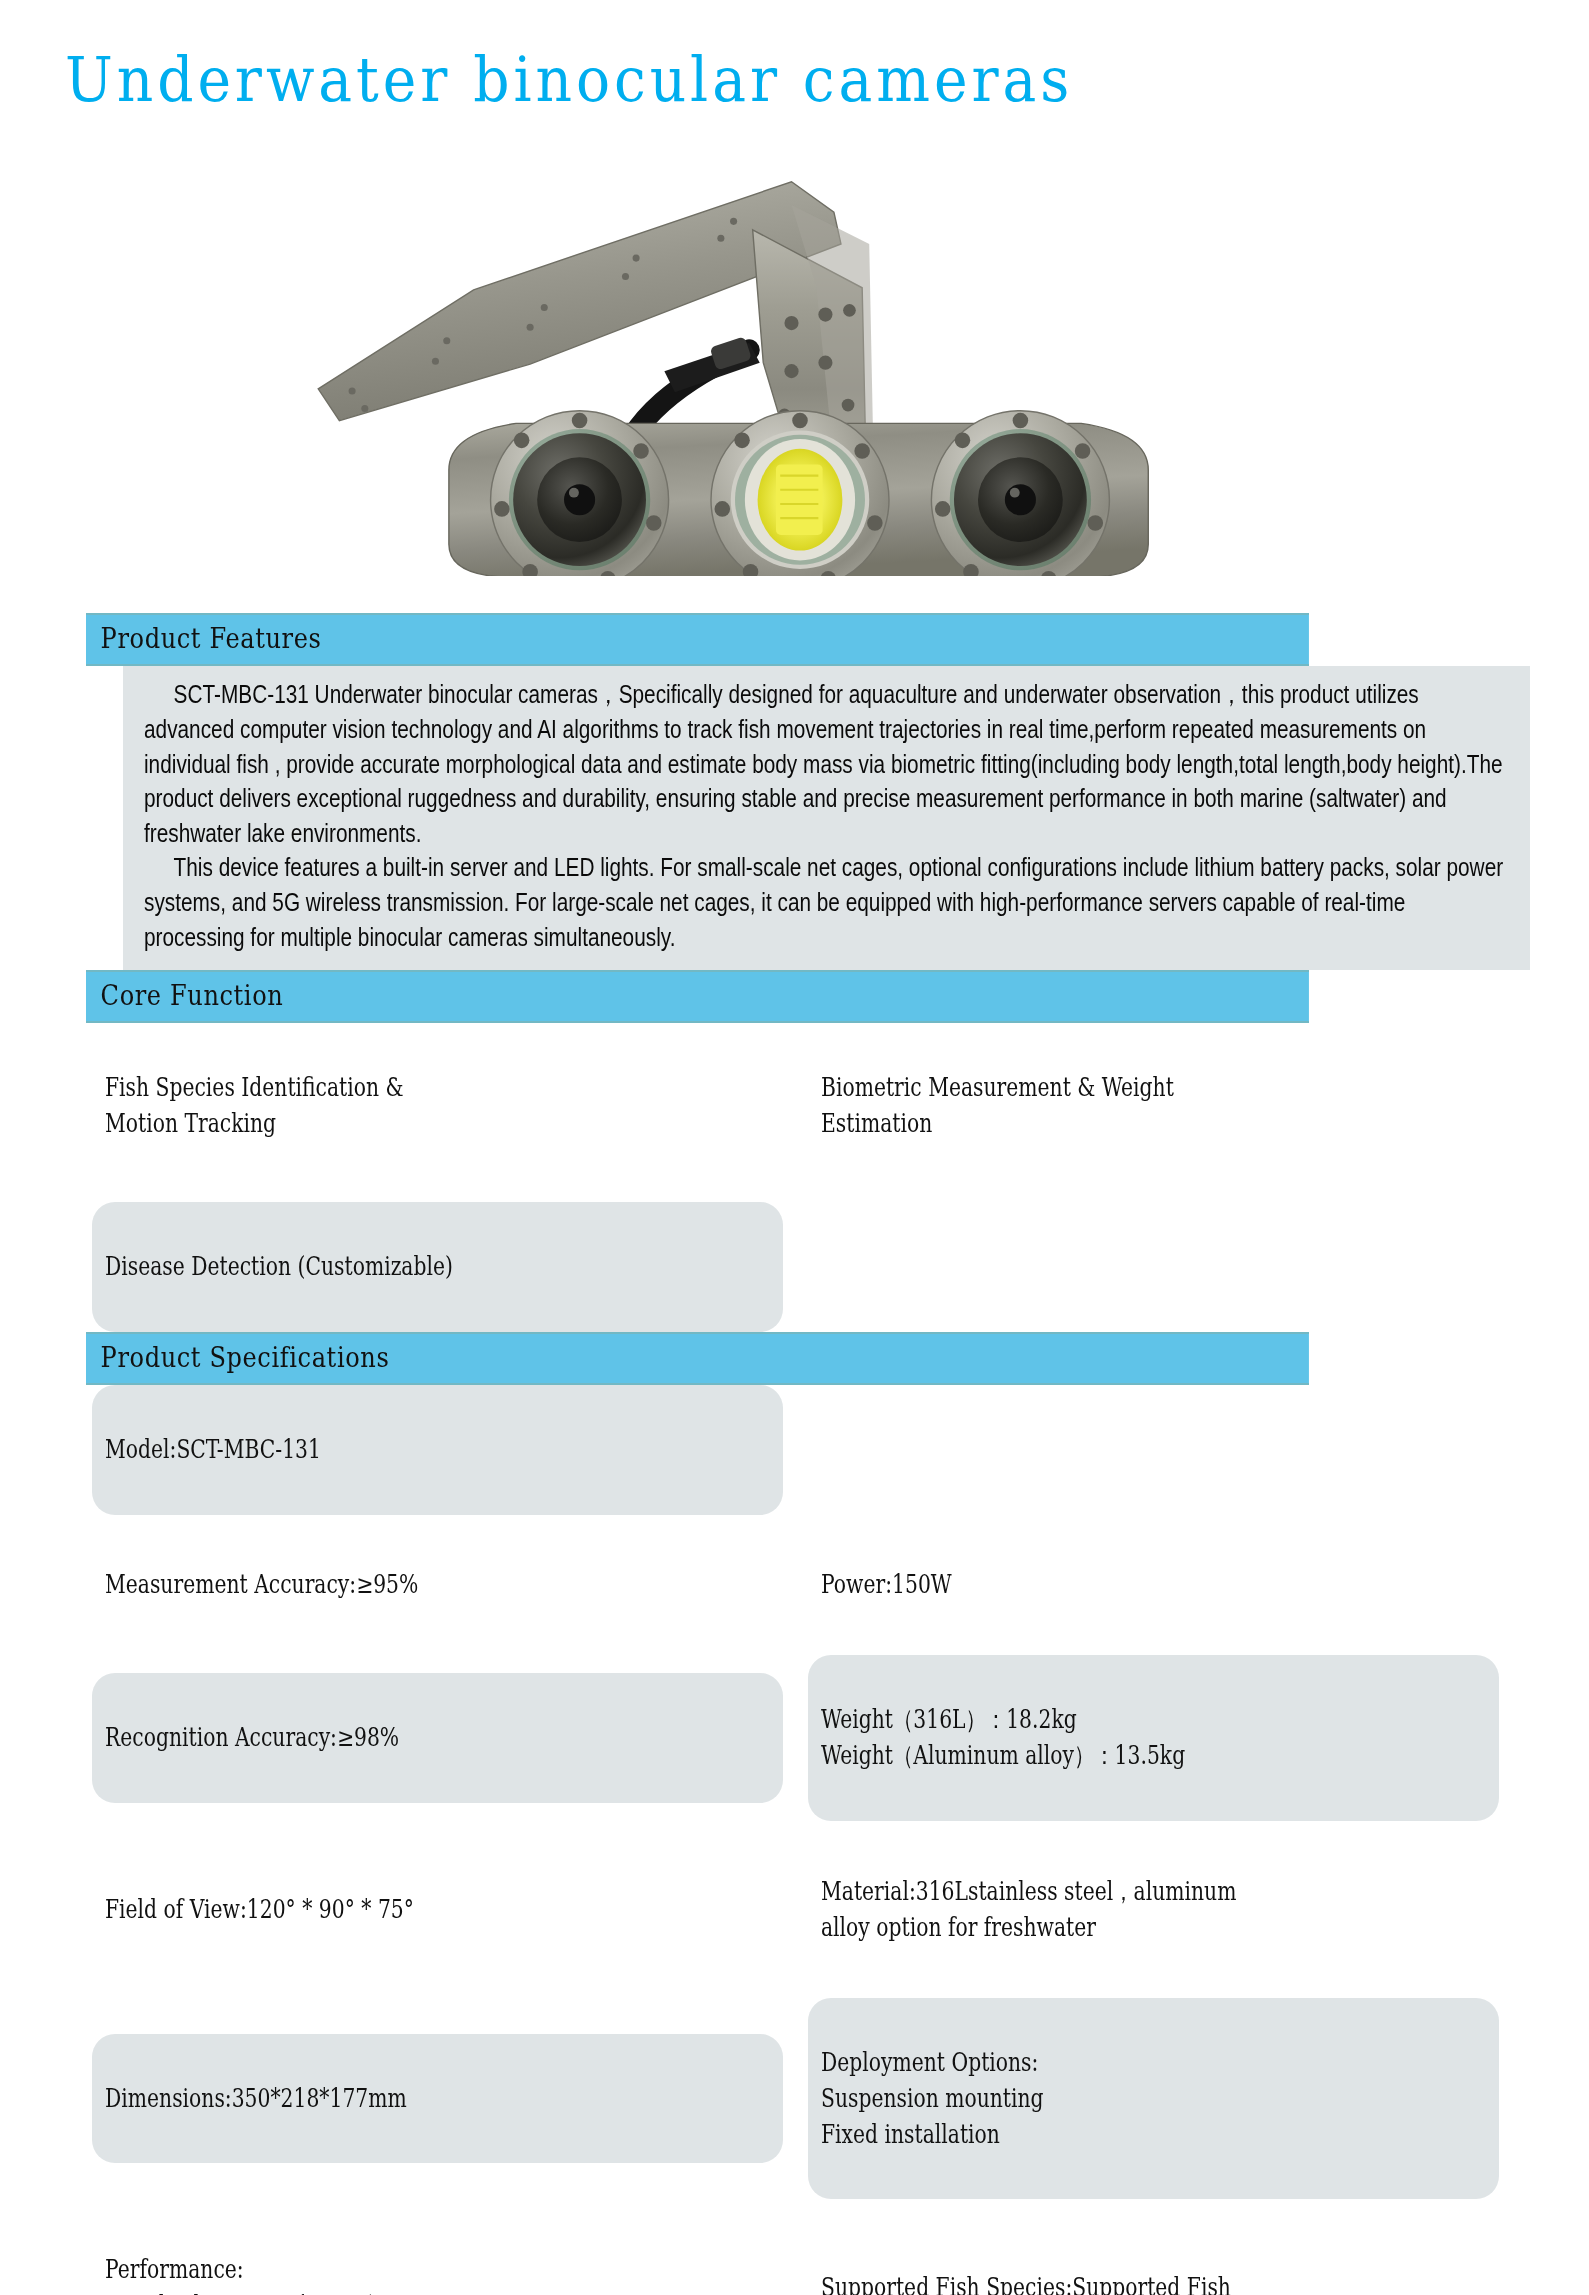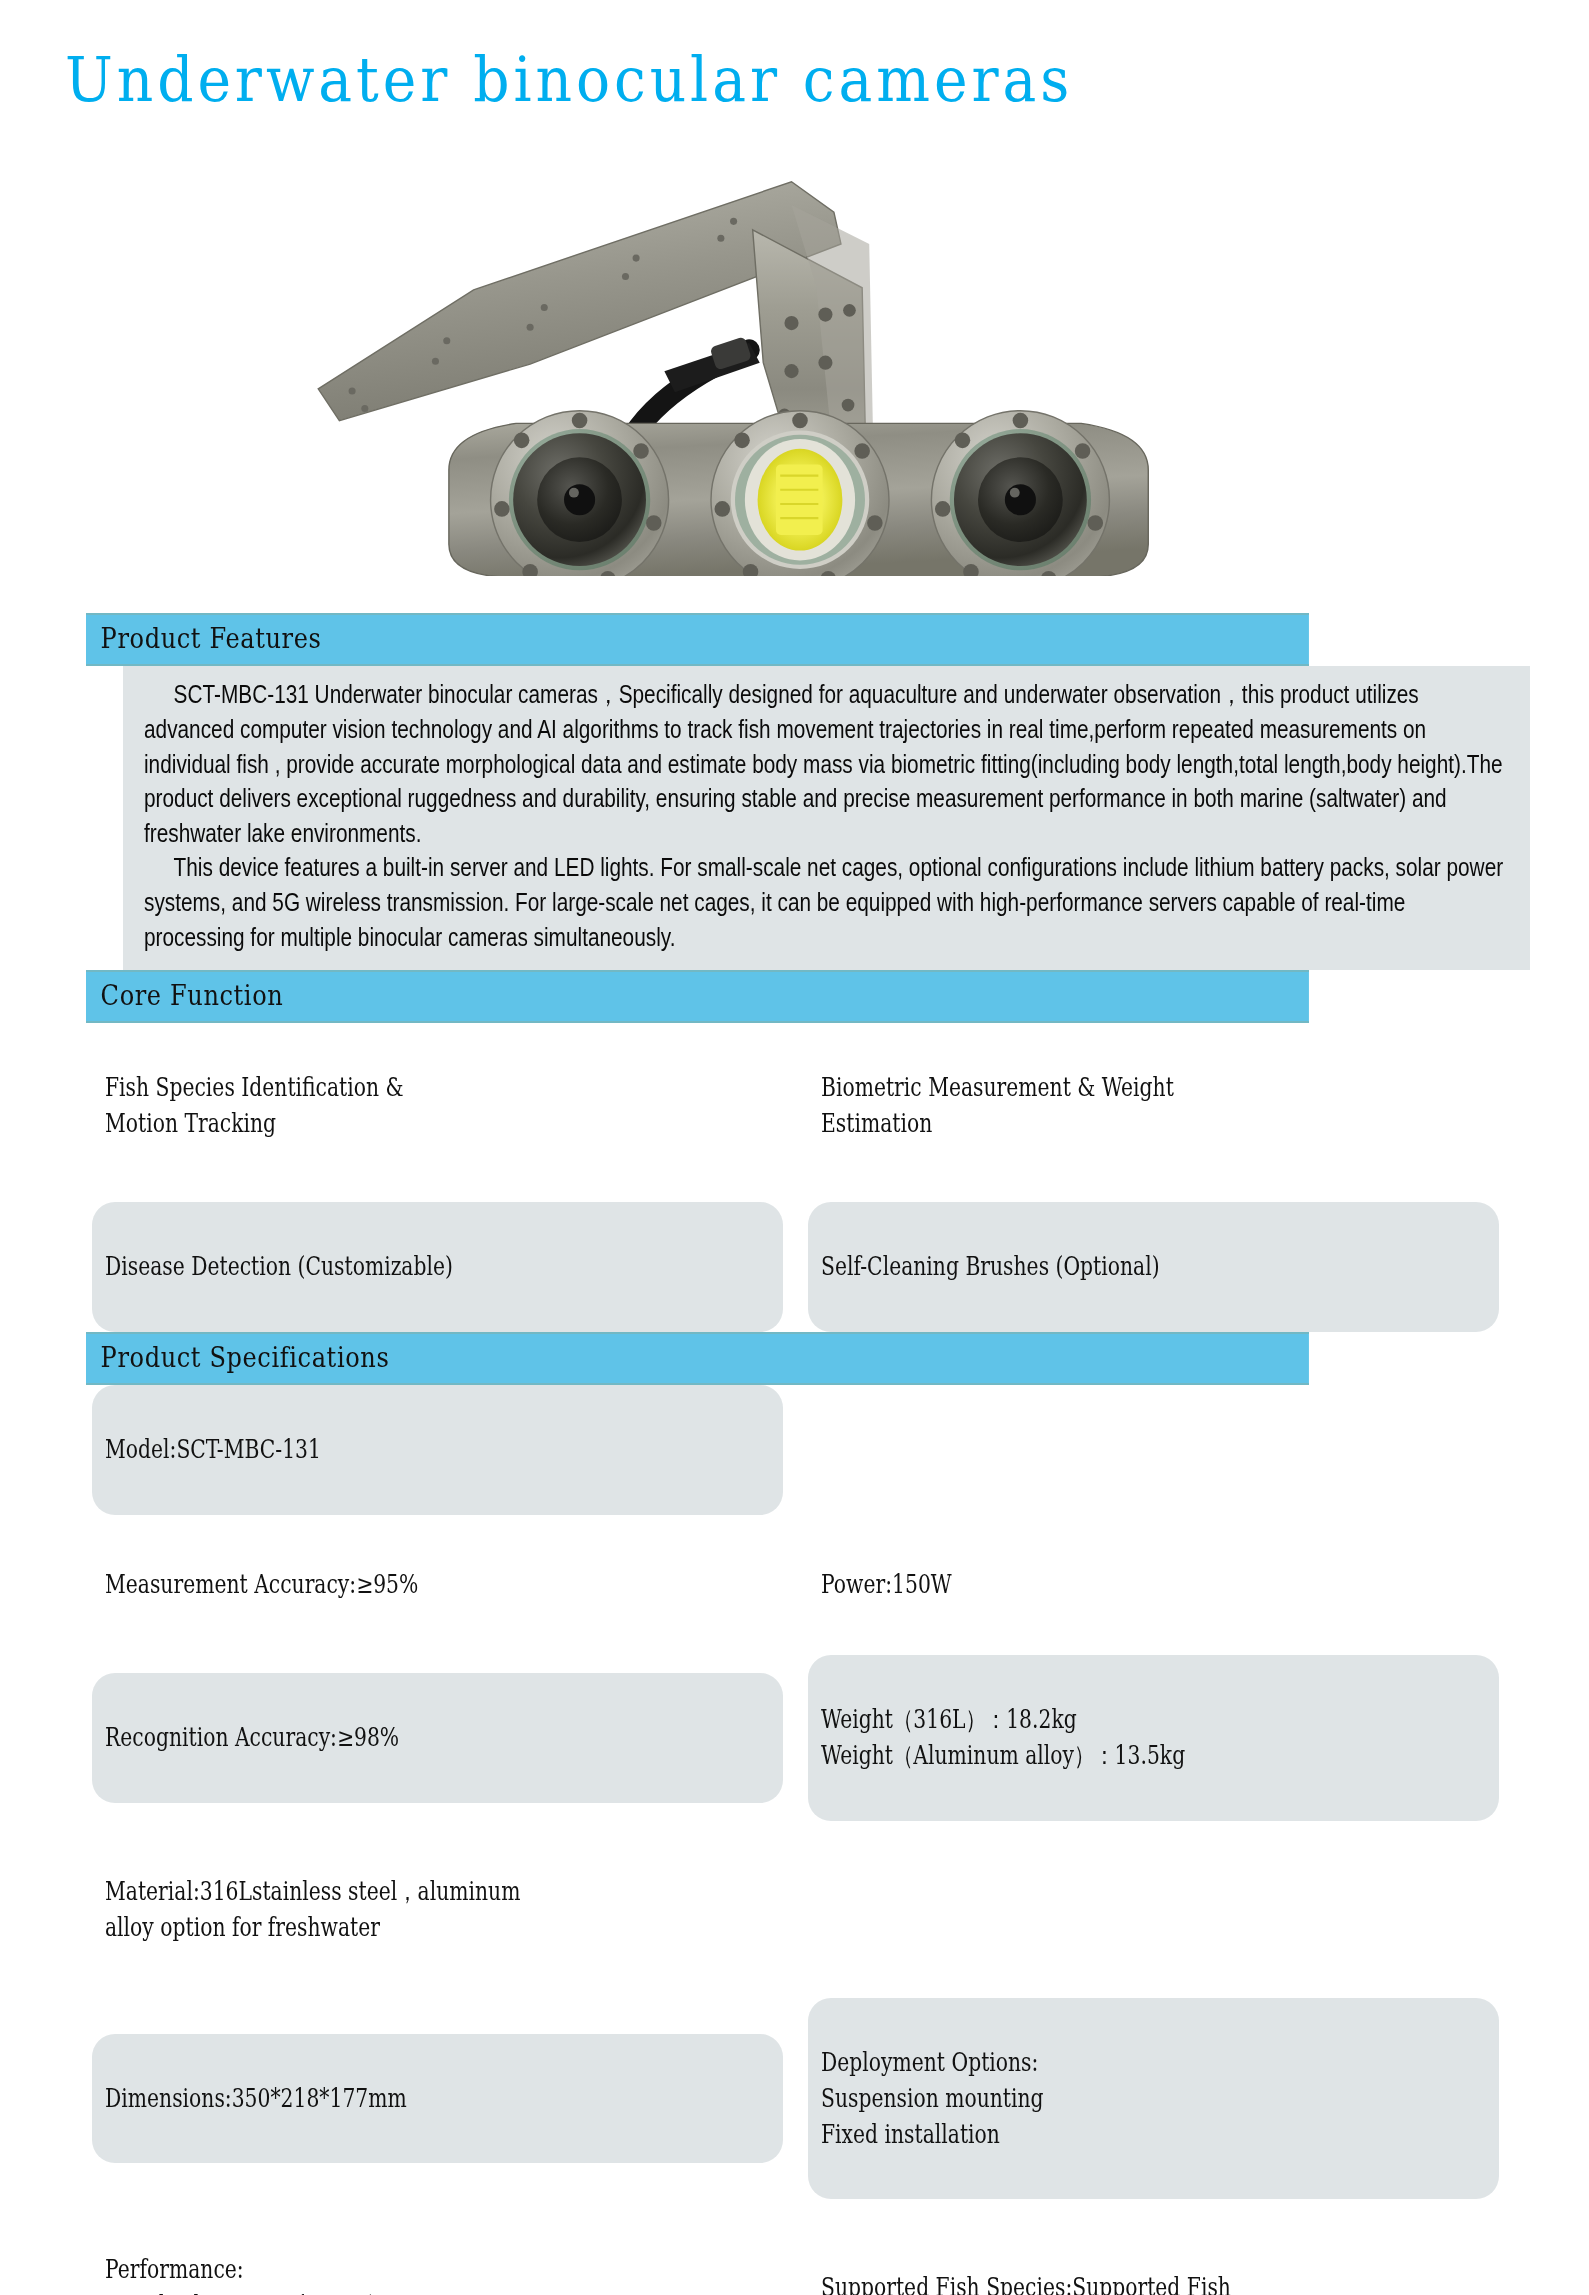--- a/index.html
+++ b/index.html
@@ -289,23 +289,20 @@
       <div class="cell">
         <span>Biometric Measurement &amp; Weight
 Estimation</span>
       </div>
     </div>
     <div class="spacer"></div>
     <div class="row shaded">
       <div class="cell">
         <span>Disease Detection (Customizable)</span>
       </div>
-      <div class="cell">
-        <span>Self-Cleaning Brushes (Optional)</span>
-      </div>
     </div>
   </div>
 
   <div class="sec-header">
     <span>Product Specifications</span>
   </div>
   <div class="rows">
 
     <div class="row shaded">
       <div class="cell">
@@ -329,20 +326,23 @@
         <span>Recognition Accuracy:≥98%</span>
       </div>
       <div class="cell">
         <span>Weight（316L）：18.2kg
 Weight（Aluminum alloy）：13.5kg</span>
       </div>
     </div>
     <div class="spacer tight"></div>
 
     <div class="row plain">
+      <div class="cell">
+        <span>Field of View:120° * 90° * 75°</span>
+      </div>
       <div class="cell">
         <span>Material:316Lstainless steel，aluminum
 alloy option for freshwater</span>
       </div>
     </div>
     <div class="spacer tight"></div>
 
     <div class="row shaded">
       <div class="cell">
         <span>Dimensions:350*218*177mm</span>

